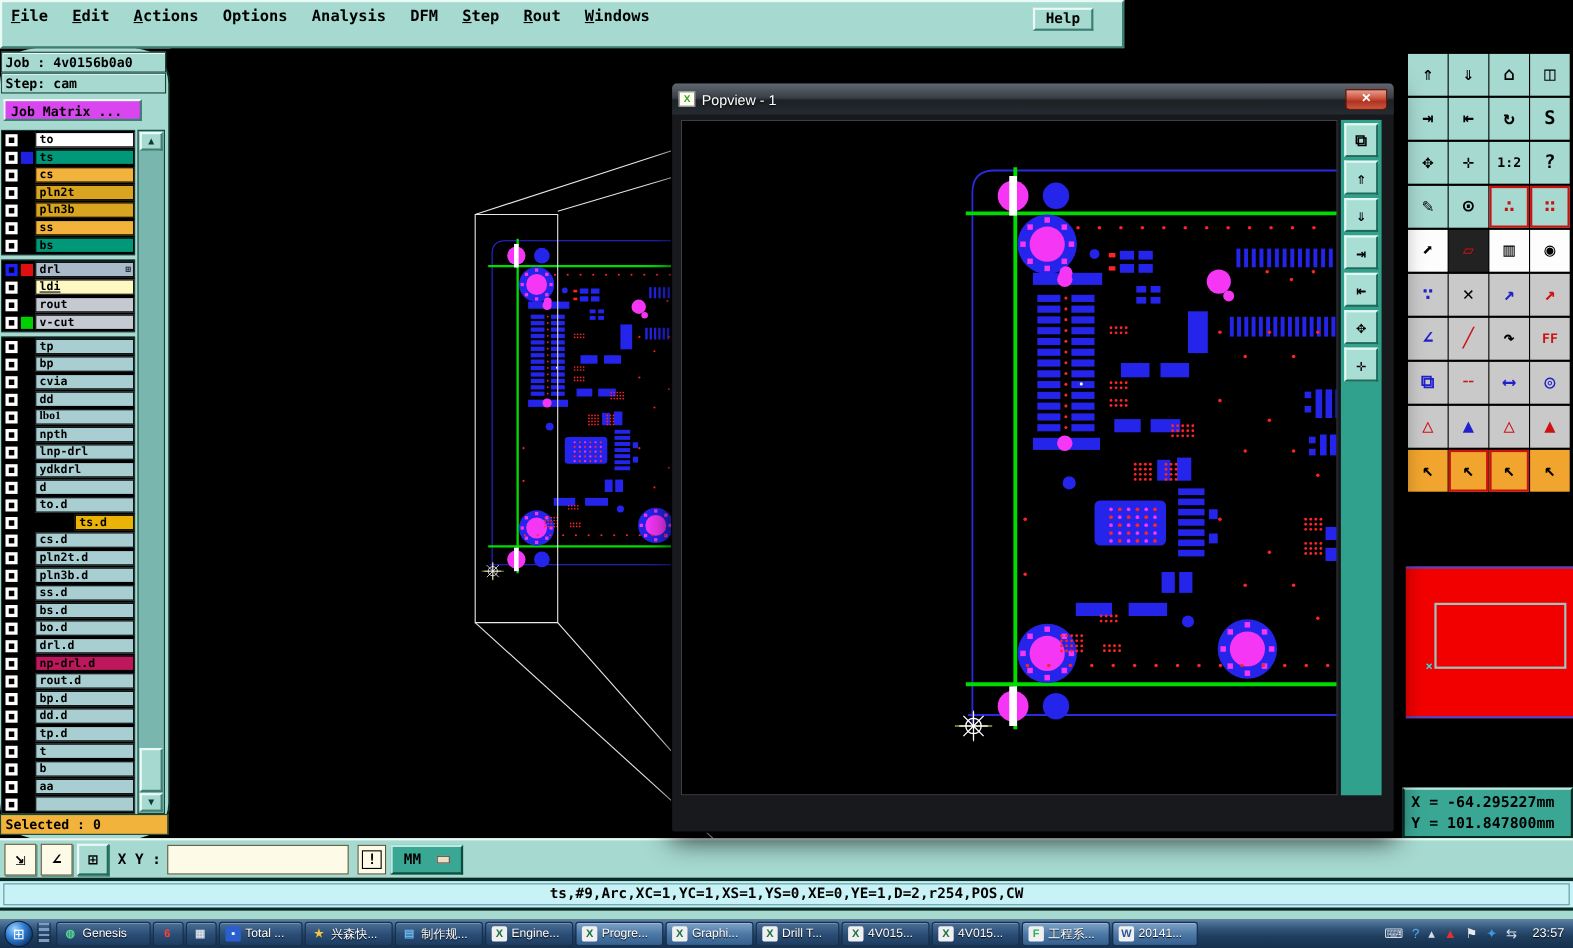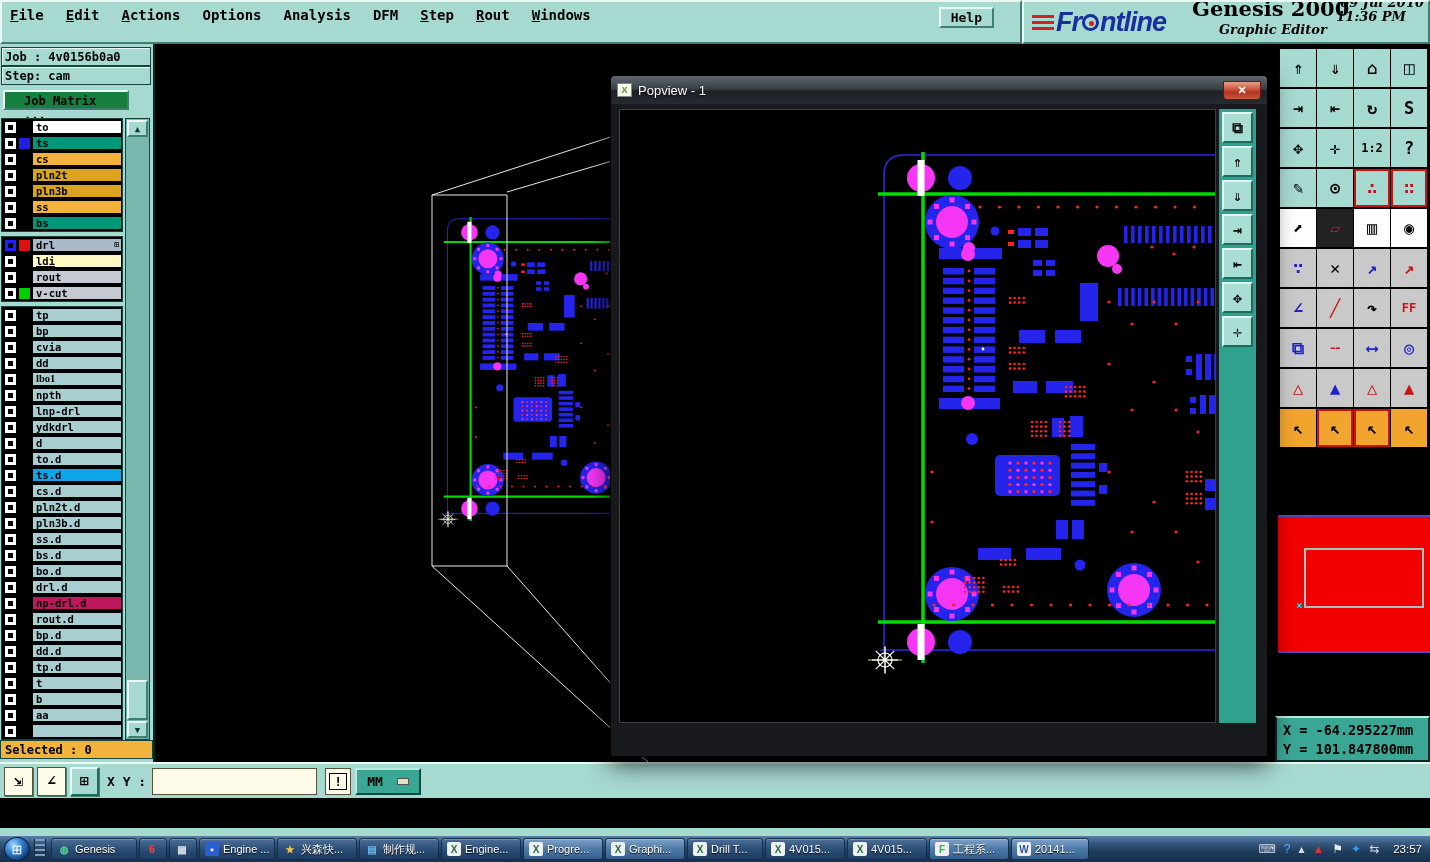--- a/index.html
+++ b/index.html
@@ -29,26 +29,26 @@
   #product-name{position:absolute;left:168px;top:-6px;font-family:"DejaVu Serif",serif;
     font-weight:bold;font-size:21px;color:#000;}
   #product-sub{position:absolute;left:195px;top:20px;font-family:"DejaVu Serif",serif;
     font-weight:bold;font-style:italic;font-size:13px;color:#000;}
   #brand-date{position:absolute;right:4px;top:-7px;font-family:"DejaVu Serif",serif;
     font-weight:bold;font-style:italic;font-size:13px;color:#000;text-align:right;}
   #brand-time{position:absolute;right:22px;top:7px;font-family:"DejaVu Serif",serif;
     font-weight:bold;font-style:italic;font-size:13px;color:#000;}
   
   #sidebar{position:absolute;left:0;top:44px;width:155px;height:718px;background:#a6d9d0;
-    border-right:2px solid #0a2a24;}
+    border-right:2px solid #0a2a24;border-radius:32px;}
   .job-box{position:absolute;left:1px;width:150px;height:19px;background:#a6d9d0;
     border:1px solid #18443c;box-shadow:inset 1px 1px 0 #e9f9f4;
     font-weight:bold;font-size:12px;color:#000;padding:2px 3px;}
-  #job-matrix{position:absolute;left:3px;top:46px;width:126px;height:20px;background:#15803d;
-    font-weight:bold;font-size:12px;color:#000;padding:2px 19px;}
+  #job-matrix{position:absolute;left:3px;top:46px;width:126px;height:20px;background:#d946ef;
+    font-weight:bold;font-size:12px;color:#000;padding:2px 5px;}
   #layer-list{position:absolute;left:1px;top:74px;width:122px;height:622px;overflow:hidden;}
   .layer-section{border:1px solid #18443c;margin-bottom:4px;background:#000;}
   .layer-row{display:flex;align-items:center;height:16px;background:#000;}
   .chk{width:11px;height:11px;margin:0 3px 0 3px;background:#000;border:3px solid #fff;flex:none;}
   .chk.blue{border-color:#2020ff;}
   .swatch{width:11px;height:11px;flex:none;margin-right:2px;}
   .layer-label{flex:1;height:14px;border:1px solid #000;font-weight:bold;font-size:10.5px;
     line-height:12px;padding-left:3px;color:#000;display:flex;}
   .layer-label .grid-glyph{margin-left:auto;margin-right:2px;font-size:8px;line-height:12px;}
   #scrollbar{position:absolute;left:125px;top:74px;width:25px;height:622px;background:#79b7ae;
@@ -167,32 +167,20 @@
         <span class="menu-item">Options</span>
         <span class="menu-item">Analysis</span>
         <span class="menu-item">DFM</span>
         <span class="menu-item"><u>S</u>tep</span>
         <span class="menu-item"><u>R</u>out</span>
         <span class="menu-item"><u>W</u>indows</span>
       </span>
     <span id="help-btn" class="raised">Help</span>
   </div>
 
-  <div id="logo-panel">
-    <span id="frontline-logo">
-        <span class="stripes"></span>
-        <span>Fr</span>
-        <span class="logo-o"></span>
-        <span>ntline</span>
-      </span>
-    <span id="product-name">Genesis 2000</span>
-    <span id="product-sub">Graphic Editor</span>
-    <span id="brand-date">09 Jul 2010</span>
-    <span id="brand-time">11:36 PM</span>
-  </div>
 
   <div id="sidebar">
     <div class="job-box" style="top:3px">Job : 4v0156b0a0</div>
     <div class="job-box" style="top:22px">Step: cam</div>
     <div id="job-matrix" class="raised">Job Matrix ...</div>
     <div id="layer-list">
         <div class="layer-section">
           <div class="layer-row">
             <span class="chk"></span>
             <span class="swatch" style="background: rgb(0, 0, 0);"></span>
@@ -298,21 +286,21 @@
             <span class="layer-label" style="background: rgb(169, 206, 210);">d</span>
           </div>
           <div class="layer-row">
             <span class="chk"></span>
             <span class="swatch" style="background: rgb(0, 0, 0);"></span>
             <span class="layer-label" style="background: rgb(169, 206, 210);">to.d</span>
           </div>
           <div class="layer-row">
             <span class="chk"></span>
             <span class="swatch" style="background: rgb(0, 0, 0);"></span>
-            <span class="layer-label" style="background: #0ea5e9;">ts.d</span>
+            <span class="layer-label" style="background: #eab308; margin-left: 36px;">ts.d</span>
           </div>
           <div class="layer-row">
             <span class="chk"></span>
             <span class="swatch" style="background: rgb(0, 0, 0);"></span>
             <span class="layer-label" style="background: rgb(169, 206, 210);">cs.d</span>
           </div>
           <div class="layer-row">
             <span class="chk"></span>
             <span class="swatch" style="background: rgb(0, 0, 0);"></span>
             <span class="layer-label" style="background: rgb(169, 206, 210);">pln2t.d</span>
@@ -956,39 +944,42 @@
     <input id="xy-input" value="" style="">
     <span id="excl-btn">
         <span>!</span>
       </span>
     <span id="mm-btn">
         <span>MM</span>
         <span id="mm-toggle"></span>
       </span>
   </div>
 
+  <div id="command-bar">
+    <div class="inner">ts,#9,Arc,XC=1,YC=1,XS=1,YS=0,XE=0,YE=1,D=2,r254,POS,CW</div>
+  </div>
   <div id="teal-strip"></div>
 
   <div id="taskbar">
     <div id="start-orb">⊞</div>
     <div id="ql-grip"></div>
     <span id="tk-items" style="display:flex">
         <div class="tk-item" style="width: 86px;">
           <span class="tk-icon" style="color: rgb(82, 217, 143);">◍</span>
           <span class="tk-label">Genesis</span>
         </div>
         <div class="tk-item" style="width: 28px;">
           <span class="tk-icon" style="color: rgb(255, 64, 48);">6</span>
         </div>
         <div class="tk-item" style="width: 28px;">
           <span class="tk-icon" style="color: rgb(213, 221, 230);">▦</span>
         </div>
         <div class="tk-item" style="width: 76px;">
           <span class="tk-icon" style="background: rgb(42, 95, 208); color: rgb(255, 255, 255);">▪</span>
-          <span class="tk-label">Engine ...</span>
+          <span class="tk-label">Total ...</span>
         </div>
         <div class="tk-item" style="width: 80px;">
           <span class="tk-icon" style="color: rgb(245, 197, 66);">★</span>
           <span class="tk-label">兴森快...</span>
         </div>
         <div class="tk-item" style="width: 80px;">
           <span class="tk-icon" style="color: rgb(106, 182, 236);">▤</span>
           <span class="tk-label">制作规...</span>
         </div>
         <div class="tk-item" style="width: 80px;">

